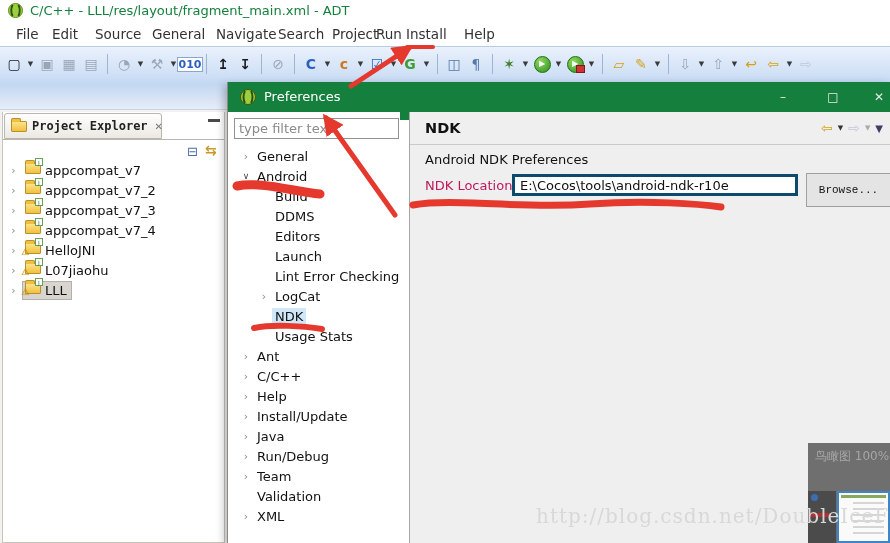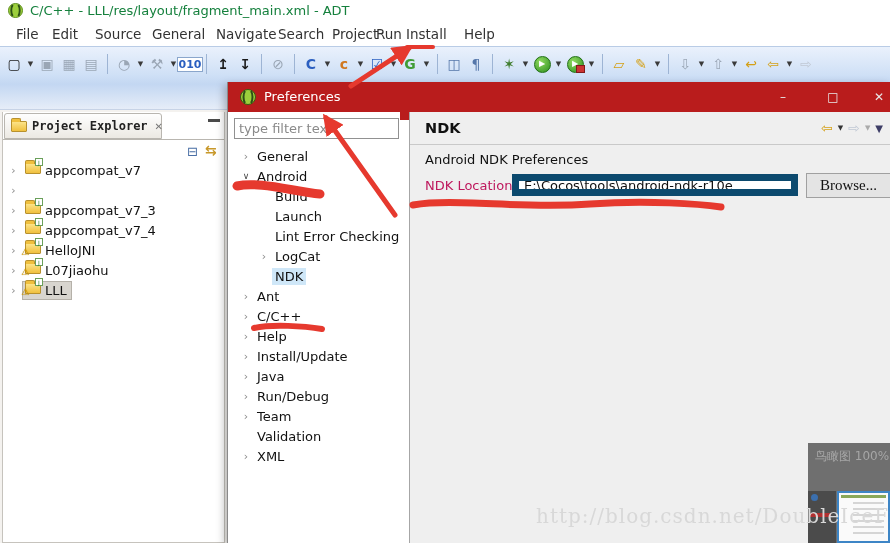--- a/index.html
+++ b/index.html
@@ -71,21 +71,21 @@
           background:#f0c03e; border:1px solid #b8912e; border-bottom:none; border-radius:2px 2px 0 0; }
   .fldr .bdg { position:absolute; right:-3px; top:-6px; width:8px; height:8px; background:#fff;
           border:1px solid #6aa05a; font-size:6px; line-height:7px; color:#2e7d32; text-align:center; }
   .fldr .wrn { position:absolute; left:-5px; bottom:-4px; font-size:9px; color:#e6a700; line-height:1;
           text-shadow:0 0 1px #7a5a00; }
   .plabel { font-size:13px; color:#111; white-space:nowrap; }
 
   
   #dialog { left:227px; top:82px; width:663px; height:461px; background:#fff;
             border-left:1px solid #8a8a8a; box-shadow:-3px 3px 8px rgba(0,0,0,.25); }
-  #dialog-titlebar { position:absolute; left:0; top:0; width:100%; height:38px; background:#b91c1c; }
+  #dialog-titlebar { position:absolute; left:0; top:0; width:100%; height:38px; background:#15803d; }
   #dialog-title { position:absolute; left:36px; top:0; line-height:30px; color:#fff; font-size:13px; }
   #dialog-icon { position:absolute; left:12px; top:7px; }
   .winctl { position:absolute; top:0; width:30px; height:30px; color:#e9e9e9; display:flex;
             align-items:center; justify-content:center; font-size:12px; }
   #btn-min { left:540px; } #btn-max { left:590px; } #btn-close { left:636px; }
   #dlg-left { position:absolute; left:0; top:30px; width:172px; height:431px; background:#fff; }
   #dlg-divider { position:absolute; left:181px; top:30px; width:1px; height:431px; background:#a6a6a6; }
   #dlg-right { position:absolute; left:182px; top:30px; width:481px; height:431px; background:#efefef; }
 
   #filter-input { position:absolute; left:6px; top:6px; width:165px; height:21px; border:1px solid #919191;
@@ -100,24 +100,24 @@
   .tlabel { white-space:nowrap; color:#111; padding:1px 3px; }
   .tlabel.sel { background:#cfe7f8; }
 
   #page-title { position:absolute; left:15px; top:8px; font-size:14.5px; font-weight:bold; color:#111; }
   #hdr-nav { position:absolute; right:8px; top:8px; display:flex; align-items:center; gap:5px; }
   .nav-g { font-size:14px; }
   .nav-c { font-size:7px; }
   #hdr-sep { position:absolute; left:0; top:32px; width:100%; height:1px; background:#c9c9c9; }
   #group-label { position:absolute; left:15px; top:40px; font-size:13px; color:#111; }
   #field-label { position:absolute; left:15px; top:66px; font-size:13px; color:#be185d; }
-  #ndk-input { position:absolute; left:102px; top:62px; width:286px; height:22px; border:7px solid #0c4a6e;
+  #ndk-input { position:absolute; left:102px; top:62px; width:286px; height:22px; border:3px solid #0c4a6e;
             font-size:13px; color:#111; padding:0 5px; font-family:inherit; background:#fff; }
-  #browse-btn { position:absolute; left:396px; top:61px; width:85px; height:25px; background:#e4e4e4;
-            border:1px solid #a0a0a0; font-size:15px; color:#111; font-family:Liberation Serif, serif; }
+  #browse-btn { position:absolute; left:396px; top:61px; width:85px; height:34px; background:#e4e4e4;
+            border:1px solid #a0a0a0; font-size:11px; color:#111; font-family:Liberation Mono, monospace; }
 
   
   #annotations { left:0; top:0; width:890px; height:543px; z-index:70; pointer-events:none; }
 
   
   #watermark { left:536px; top:504px; z-index:60; font-family:"DejaVu Serif","Liberation Serif",serif;
             font-size:20px; letter-spacing:1px; color:#d8d8d8; white-space:nowrap; pointer-events:none; }
 
   
   #birdview { left:808px; top:443px; width:82px; height:100px; background:#6f6f6f; z-index:50; }
@@ -235,20 +235,26 @@
       <span class="pchev">›</span>
       <span class="selwrap">
           <span class="fldr">
             <span class="bdg">J</span>
           </span>
       <span class="plabel">appcompat_v7</span>
         </span>
     </div>
     <div class="prow">
       <span class="pchev">›</span>
+      <span class="selwrap">
+          <span class="fldr">
+            <span class="bdg">J</span>
+          </span>
+      <span class="plabel">appcompat_v7_2</span>
+        </span>
     </div>
     <div class="prow">
       <span class="pchev">›</span>
       <span class="selwrap">
           <span class="fldr">
             <span class="bdg">J</span>
           </span>
       <span class="plabel">appcompat_v7_3</span>
         </span>
     </div>
@@ -318,33 +324,45 @@
       <div class="trow lvl0">
           <span class="chev exp">∨</span>
           <span class="tlabel">Android</span>
         </div>
       <div class="trow lvl1">
           <span class="chev"></span>
           <span class="tlabel">Build</span>
         </div>
       <div class="trow lvl1">
           <span class="chev"></span>
+          <span class="tlabel">DDMS</span>
+        </div>
+      <div class="trow lvl1">
+          <span class="chev"></span>
+          <span class="tlabel">Editors</span>
+        </div>
+      <div class="trow lvl1">
+          <span class="chev"></span>
           <span class="tlabel">Launch</span>
         </div>
       <div class="trow lvl1">
           <span class="chev"></span>
           <span class="tlabel">Lint Error Checking</span>
         </div>
       <div class="trow lvl1">
           <span class="chev">›</span>
           <span class="tlabel">LogCat</span>
         </div>
       <div class="trow lvl1">
           <span class="chev"></span>
           <span class="tlabel sel">NDK</span>
+        </div>
+      <div class="trow lvl1">
+          <span class="chev"></span>
+          <span class="tlabel">Usage Stats</span>
         </div>
       <div class="trow lvl0">
           <span class="chev">›</span>
           <span class="tlabel">Ant</span>
         </div>
       <div class="trow lvl0">
           <span class="chev">›</span>
           <span class="tlabel">C/C++</span>
         </div>
       <div class="trow lvl0">

